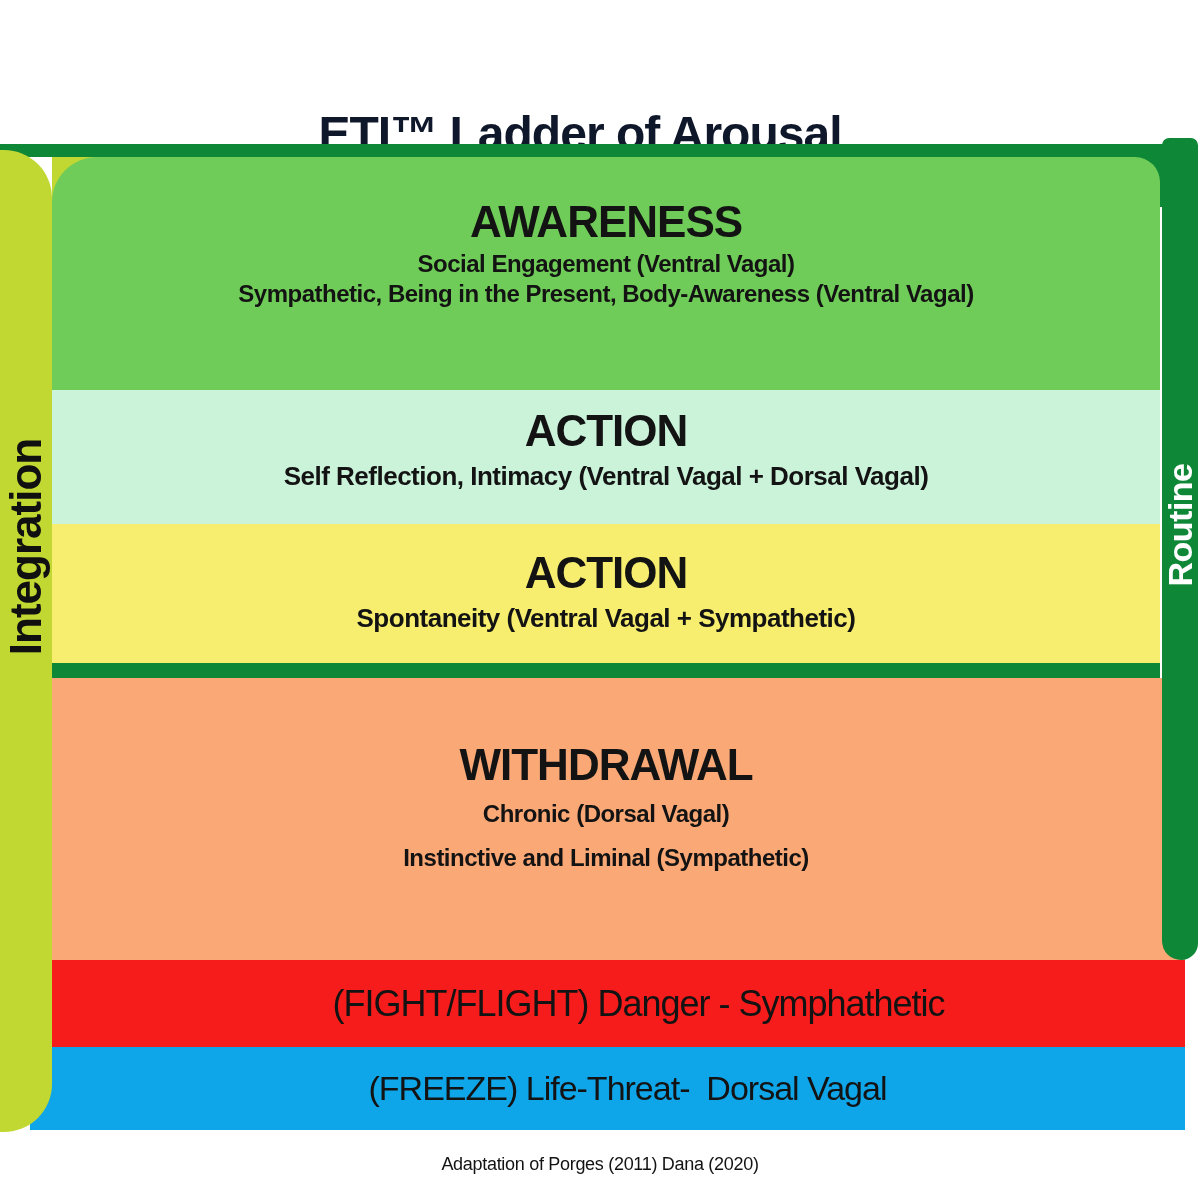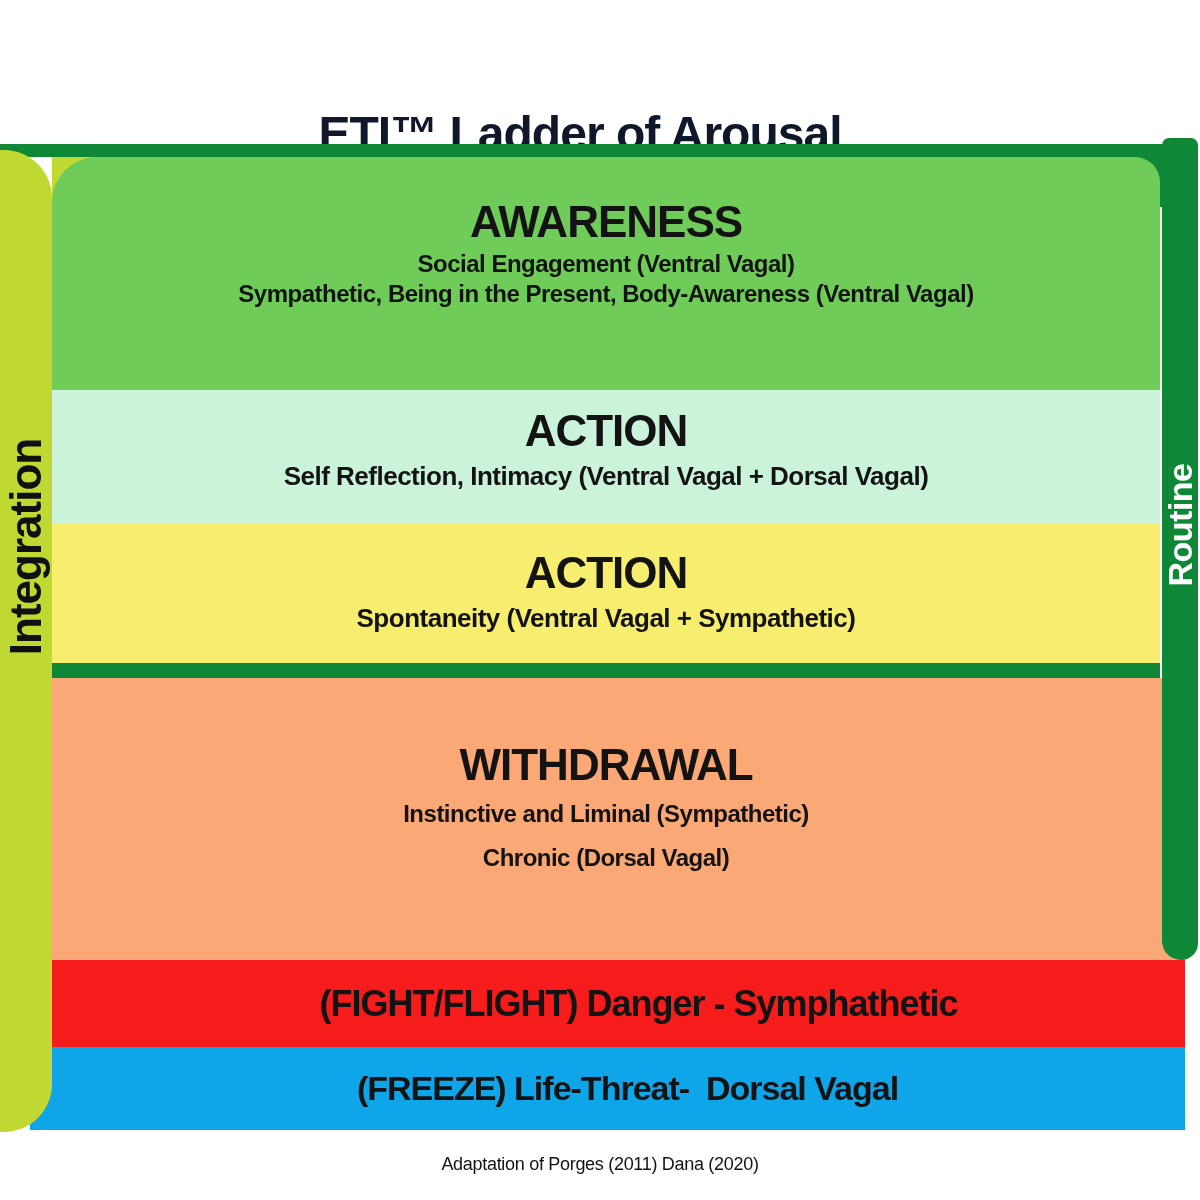--- a/index.html
+++ b/index.html
@@ -68,21 +68,21 @@
   .rung-withdrawal .rung-line{line-height:44px;}
   .rung-fight{
     position:absolute;left:52px;top:960px;width:1133px;height:87px;
     background:#f71c1c;display:flex;align-items:center;justify-content:center;z-index:2;
   }
   .rung-freeze{
     position:absolute;left:30px;top:1047px;width:1155px;height:83px;
     background:#0ea5e9;display:flex;align-items:center;justify-content:center;z-index:2;
   }
   .band-label{
-    font-size:36px;font-weight:bold;letter-spacing:-1px;color:#131313;white-space:pre;margin-left:40px;
+    font-size:36px;font-weight:normal;letter-spacing:-1px;color:#131313;white-space:pre;margin-left:40px;
   }
   .rung-freeze .band-label{font-size:34px;}
   
   .footer{
     position:absolute;left:0;top:1153px;width:1200px;text-align:center;
     font-weight:normal;color:#131313;
   }
   .footer-line1{font-size:18px;line-height:22px;letter-spacing:-0.3px;}
   .footer-line2{font-size:19px;line-height:22px;letter-spacing:-0.3px;}
 </style>
@@ -110,22 +110,22 @@
 
   <div class="rung rung-action-2">
     <div class="rung-heading">ACTION</div>
     <div class="rung-line rung-line-lg">Spontaneity (Ventral Vagal + Sympathetic)</div>
   </div>
 
   <div class="rung-divider"></div>
 
   <div class="rung rung-withdrawal">
     <div class="rung-heading">WITHDRAWAL</div>
+    <div class="rung-line">Chronic (Dorsal Vagal)</div>
     <div class="rung-line">Instinctive and Liminal (Sympathetic)</div>
-    <div class="rung-line">Chronic (Dorsal Vagal)</div>
   </div>
 
 </div>
 
 <div class="rung-fight">
   <div class="band-label">(FIGHT/FLIGHT) Danger - Symphathetic</div>
 </div>
 <div class="rung-freeze">
   <div class="band-label">(FREEZE) Life-Threat-  Dorsal Vagal</div>
 </div>

